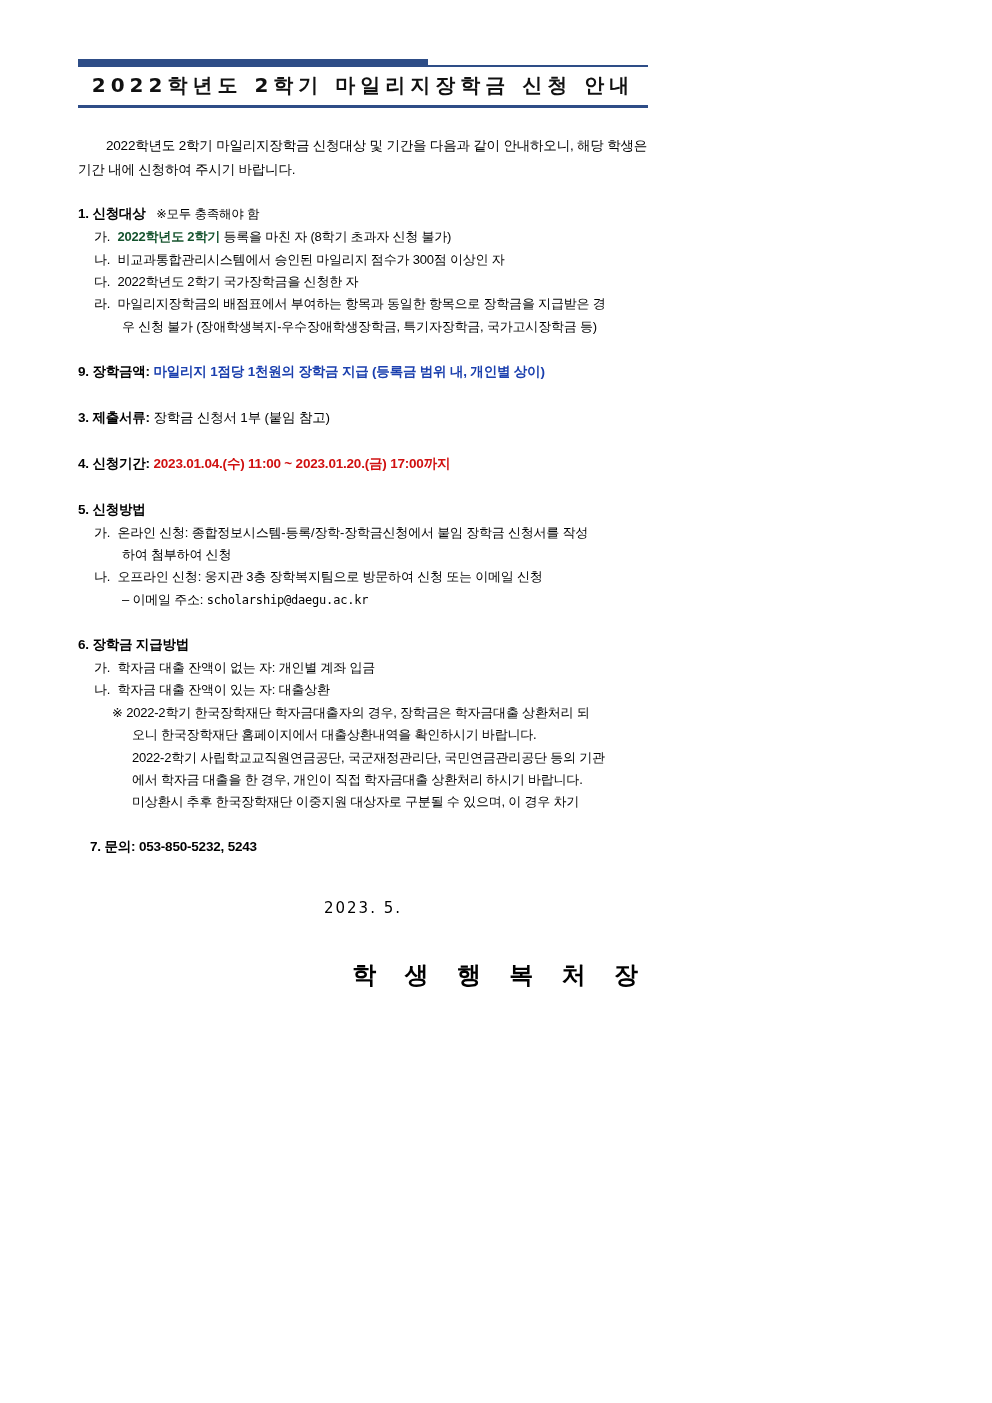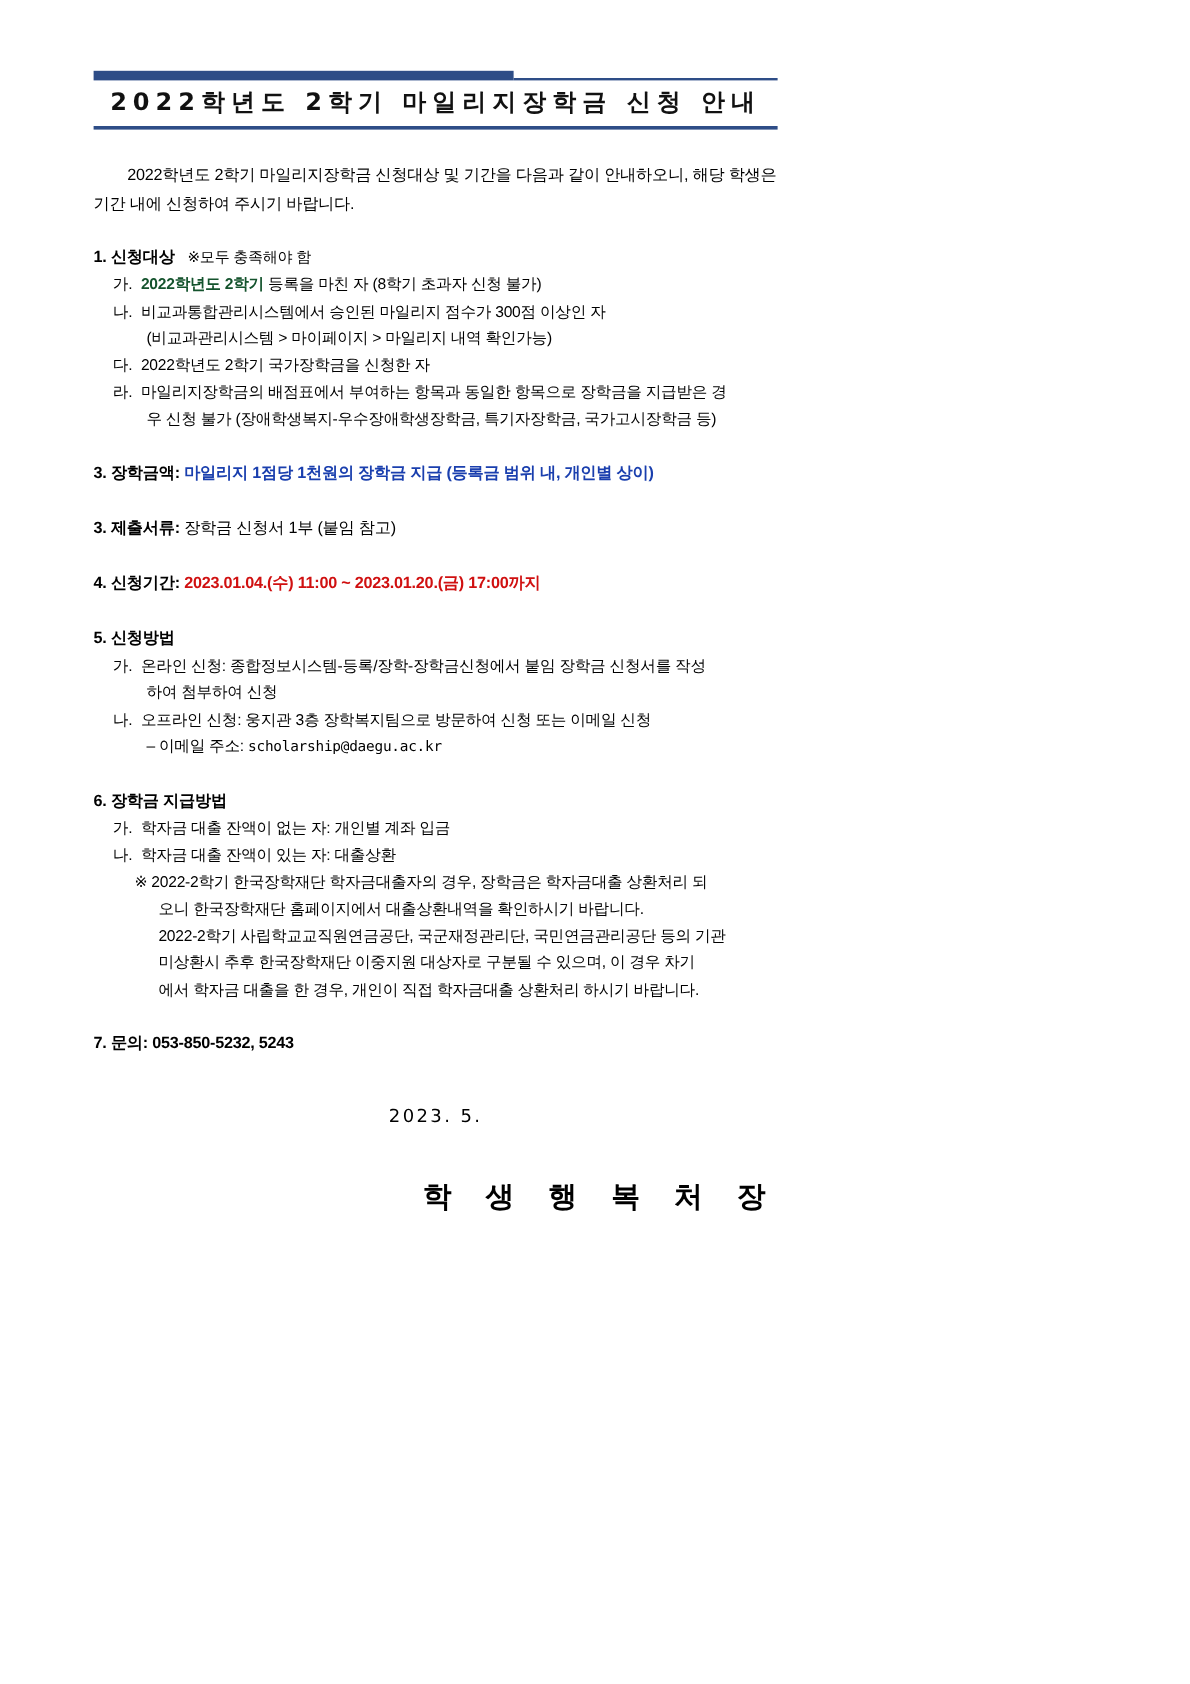--- a/index.html
+++ b/index.html
@@ -116,20 +116,21 @@
   .note-block .hang { padding-left: 20px; display: block; }
 
   .spacer-sm { height: 10px; }
 
   .contact {
     font-size: 13.5px;
     font-weight: bold;
     line-height: 1.7;
     letter-spacing: -0.2px;
     margin-top: 22px;
+    margin-left: 12px;
   }
 
   .date-line {
     text-align: center;
     font-size: 15px;
     letter-spacing: 2px;
     margin-top: 40px;
     font-family: "DejaVu Sans", sans-serif;
   }
   .signer {
@@ -165,37 +166,36 @@
       </div>
       <div class="sub">
         <span class="marker">가.</span>
         <span class="redbold">2022학년도 2학기</span>
         <span>등록을 마친 자 (8학기 초과자 신청 불가)</span>
       </div>
       <div class="sub">
         <span class="marker">나.</span>
         <span>비교과통합관리시스템에서 승인된 마일리지 점수가 300점 이상인 자</span>
       </div>
-      <div class="cont">(비교과관리시스템 &gt; 마이페이지 &gt; 마일리지 내역 확인가능)</div>
       <div class="sub">
         <span class="marker">다.</span>
         <span>2022학년도 2학기 국가장학금을 신청한 자</span>
       </div>
       <div class="sub">
         <span class="marker">라.</span>
         <span>마일리지장학금의 배점표에서 부여하는 항목과 동일한 항목으로 장학금을 지급받은 경</span>
       </div>
       <div class="cont">우 신청 불가 (장애학생복지-우수장애학생장학금, 특기자장학금, 국가고시장학금 등)</div>
     </div>
 
     <div class="spacer-sm"></div>
 
     <div class="section">
       <div class="sec-head">
-        <span>3. 장학금액:</span>
+        <span>9. 장학금액:</span>
         <span class="blue inline-val">마일리지 1점당 1천원의 장학금 지급 (등록금 범위 내, 개인별 상이)</span>
       </div>
     </div>
 
     <div class="spacer-sm"></div>
 
     <div class="section">
       <div class="sec-head">
         <span>3. 제출서류:</span>
         <span style="font-weight:normal">장학금 신청서 1부 (붙임 참고)</span>
@@ -240,22 +240,22 @@
       </div>
       <div class="sub">
         <span class="marker">나.</span>
         <span>학자금 대출 잔액이 있는 자: 대출상환</span>
       </div>
       <div class="note-block">
         <span>※</span>
         <span>2022-2학기 한국장학재단 학자금대출자의 경우,  장학금은 학자금대출 상환처리 되</span>
         <span class="hang">오니 한국장학재단 홈페이지에서 대출상환내역을 확인하시기 바랍니다.</span>
         <span class="hang">2022-2학기 사립학교교직원연금공단, 국군재정관리단, 국민연금관리공단 등의 기관</span>
+        <span class="hang">에서 학자금 대출을 한 경우, 개인이 직접 학자금대출 상환처리 하시기 바랍니다.</span>
         <span class="hang">미상환시 추후 한국장학재단 이중지원 대상자로 구분될 수 있으며, 이 경우 차기</span>
-        <span class="hang">에서 학자금 대출을 한 경우, 개인이 직접 학자금대출 상환처리 하시기 바랍니다.</span>
       </div>
     </div>
 
     <div class="contact">
       <span>7. 문의:</span>
       <span>053-850-5232, 5243</span>
     </div>
 
     <div class="date-line">2023.  5.</div>
     <div class="signer">학 생 행 복 처 장</div>

